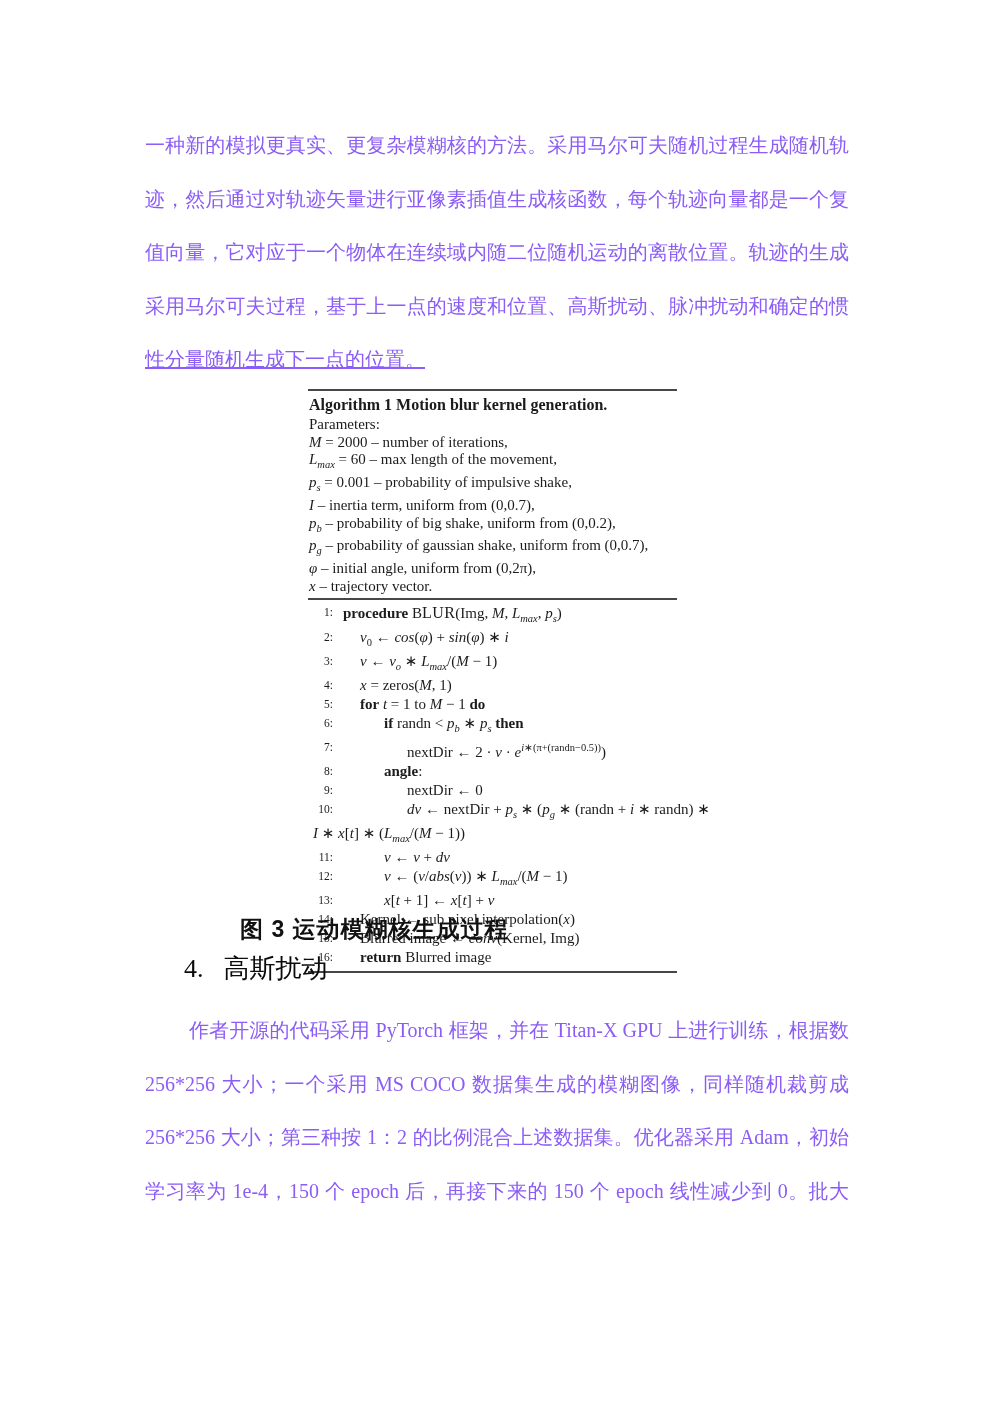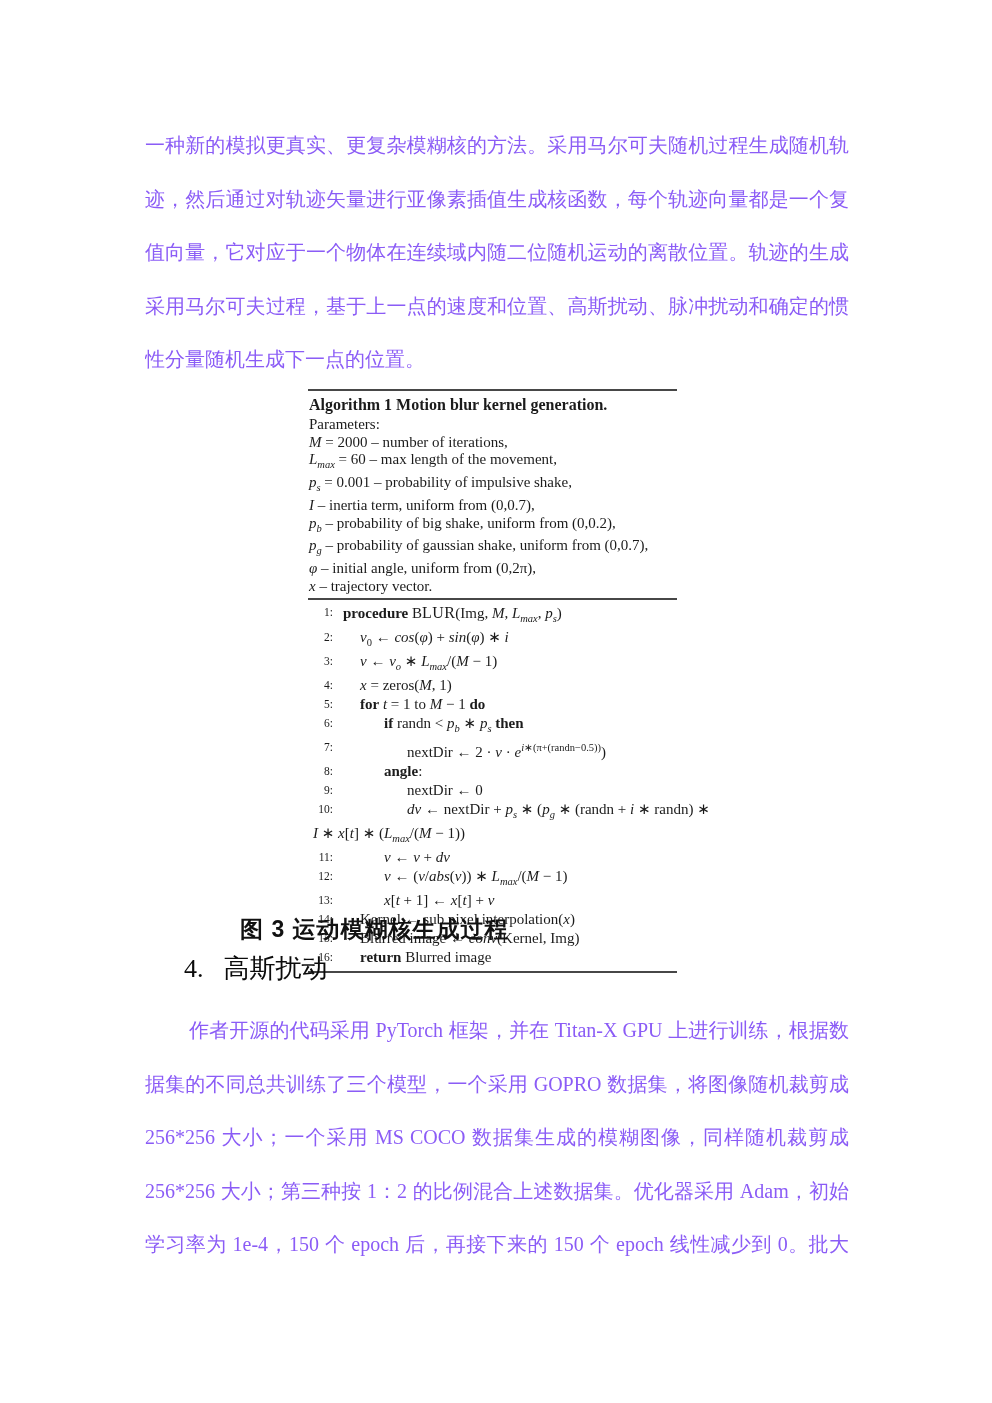--- a/index.html
+++ b/index.html
@@ -8,21 +8,21 @@
     font-family:"Liberation Sans",sans-serif;color:#0b0b0b;overflow:hidden;
   }
   .page{position:absolute;inset:0;}
 
   
   .para{position:absolute;left:145px;width:704px;font-size:20px;color:#8b5cf6;}
   .para .line{
     height:53.5px;line-height:53.5px;white-space:nowrap;
     text-align:justify;text-align-last:justify;overflow:hidden;
   }
-  .para .line.last{text-align-last:left;}
+  .para .line.last{text-align-last:left;text-decoration:underline;}
   .para .line.indent{text-indent:44px;}
   .lat{font-family:"Liberation Serif",serif;}
 
   
   .alg{
     position:absolute;left:308px;top:389px;width:369px;
     font-family:"Liberation Serif",serif;color:#1b1b1b;
   }
   .alg .rule{height:2px;background:#474747;}
   .alg-title{font-weight:bold;font-size:16px;line-height:21px;margin:3px 0 1px 1px;white-space:nowrap;}
@@ -153,19 +153,18 @@
 
   <div class="caption">图 3 运动模糊核生成过程</div>
 
   <div class="heading">
     <span class="num">4.</span>
     <span>高斯扰动</span>
   </div>
 
   <div class="para" style="top:1004px;">
     <div class="line indent">作者开源的代码采用 <span class="lat">PyTorch</span> 框架，并在 <span class="lat">Titan-X GPU</span> 上进行训练，根据数</div>
-    <div class="line">据集的不同总共训练了三个模型，一个采用 <span class="lat">GOPRO</span> 数据集，将图像随机裁剪成</div>
     <div class="line"><span class="lat">256*256</span> 大小；一个采用 <span class="lat">MS COCO</span> 数据集生成的模糊图像，同样随机裁剪成</div>
     <div class="line"><span class="lat">256*256</span> 大小；第三种按 <span class="lat">1</span>：<span class="lat">2</span> 的比例混合上述数据集。优化器采用 <span class="lat">Adam</span>，初始</div>
     <div class="line">学习率为 <span class="lat">1e-4</span>，<span class="lat">150</span> 个 <span class="lat">epoch</span> 后，再接下来的 <span class="lat">150</span> 个 <span class="lat">epoch</span> 线性减少到 <span class="lat">0</span>。批大</div>
   </div>
 
 </div>
 
 </body></html>

